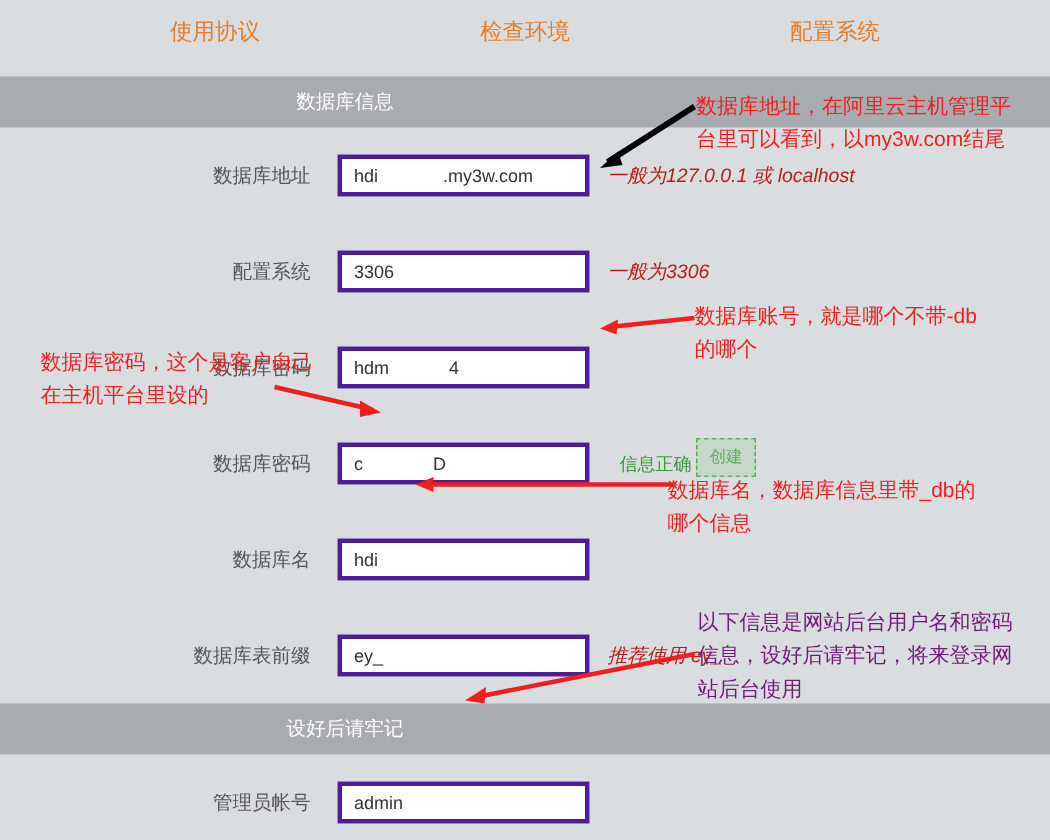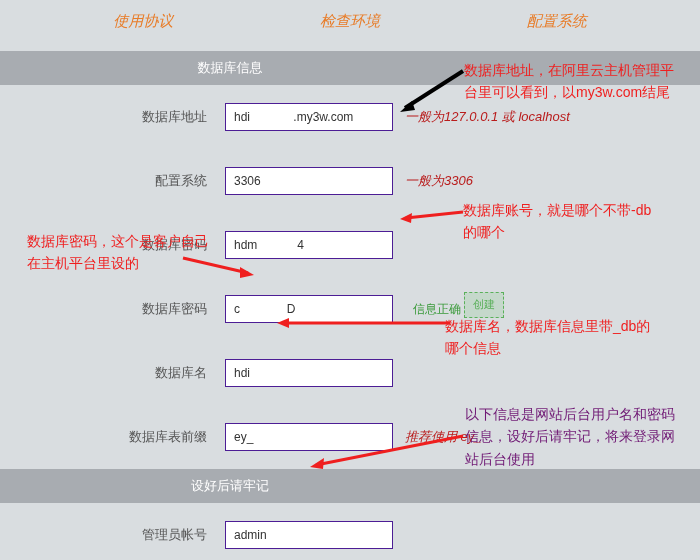--- a/index.html
+++ b/index.html
@@ -9,21 +9,20 @@
       background: #d9dde0;
       width: 700px;
       height: 560px;
       position: relative;
       overflow: hidden;
     }
     .tabs {
       display: flex;
       justify-content: space-around;
       padding: 12px 40px 20px;
-      font-style: italic;
     }
     .tab {
       color: #e87c28;
       font-size: 15px;
       font-weight: 400;
       cursor: pointer;
     }
     .section-header {
       background: #a8acb1;
       color: #fff;
@@ -43,21 +42,21 @@
       font-size: 13px;
       padding-right: 18px;
     }
     .field-wrap {
       display: flex;
       align-items: center;
     }
     .field {
       width: 168px;
       padding: 6px 8px;
-      border: 1px solid #4c1d95;
+      border: 3px solid #4c1d95;
       background: #fff;
       font-size: 12px;
       color: #333;
       height: 28px;
     }
     .hint {
       margin-left: 12px;
       color: #b91c1c;
       font-size: 13px;
       font-style: italic;

